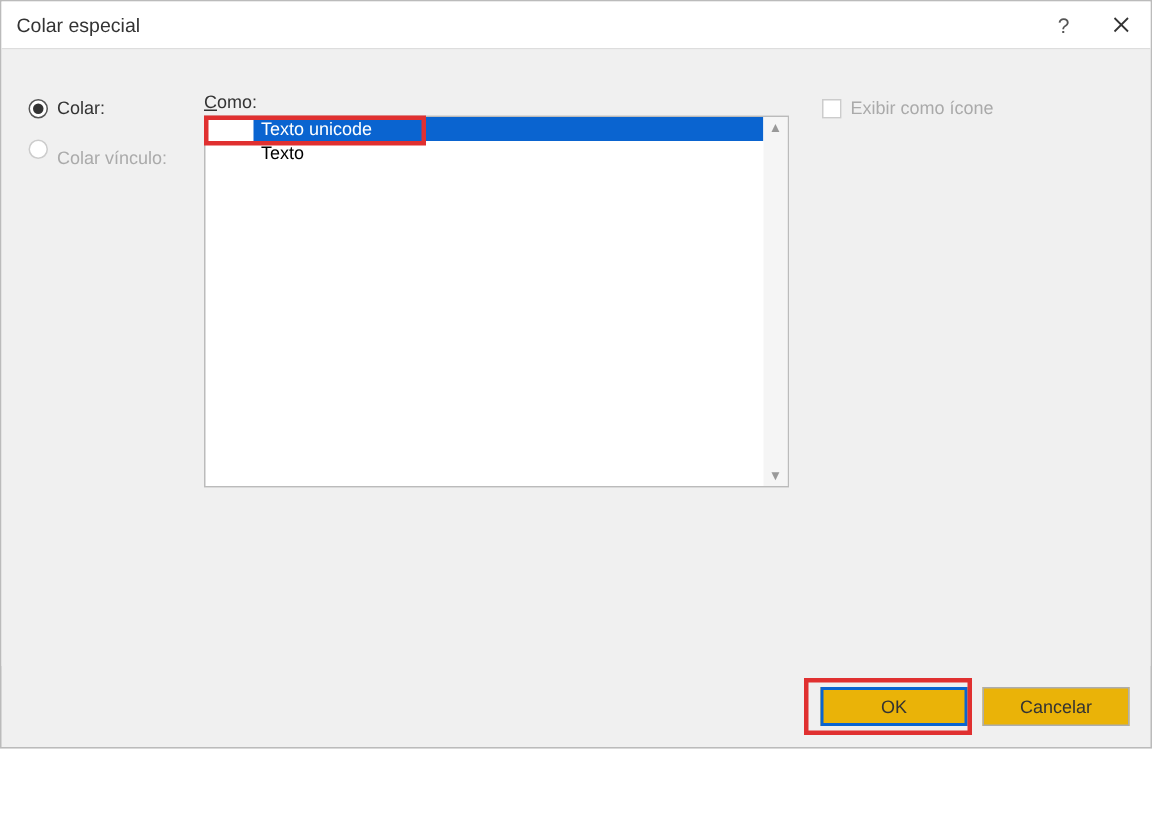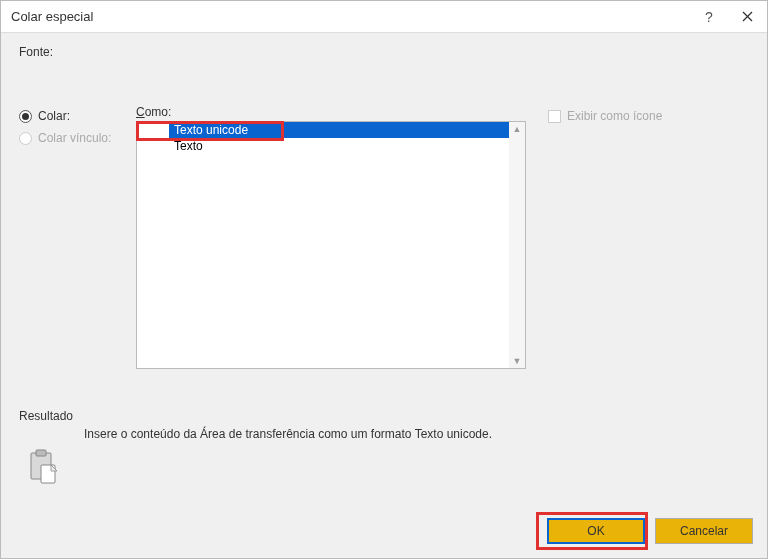--- a/index.html
+++ b/index.html
@@ -7,21 +7,21 @@
       font-family: "Segoe UI", Tahoma, sans-serif;
       font-size: 12px;
       background: #fff;
       color: #000;
       width: 768px;
       height: 559px;
       position: relative;
     }
     .window {
       width: 768px;
-      height: 559px;
+      height: 499px;
       border: 1px solid #bbb;
       background: #f0f0f0;
       display: flex;
       flex-direction: column;
     }
     .titlebar {
       height: 32px;
       background: #fff;
       display: flex;
       align-items: center;
@@ -85,21 +85,21 @@
       background: #fff;
     }
     .radio.disabled { border-color: #ccc; }
     .radio.checked::after {
       content: "";
       width: 7px; height: 7px;
       background: #333;
       border-radius: 50%;
     }
     .radio-label { color: #333; }
-    .radio-label.disabled { color: #aaa; }
+    .radio-label.disabled { color: #aaa; margin-top: 11px; }
     .list-col {
       display: flex;
       flex-direction: column;
     }
     .como-label {
       color: #333;
       margin-bottom: 2px;
       margin-top: 16px;
     }
     .underline { text-decoration: underline; }
@@ -225,21 +225,20 @@
       <span class="close-icon">
         <svg viewBox="0 0 11 11">
             <line x1="1" y1="1" x2="10" y2="10" stroke="#333" stroke-width="1.2"></line>
             <line x1="10" y1="1" x2="1" y2="10" stroke="#333" stroke-width="1.2"></line>
           </svg>
       </span>
     </div>
   </div>
 
   <div class="content">
-    <div class="fonte-label">Fonte:</div>
 
     <div class="middle-row">
       <div class="radio-col">
         <div class="radio-item">
           <span class="radio checked"></span>
           <span class="radio-label">Colar:</span>
         </div>
         <div class="radio-item">
           <span class="radio disabled"></span>
           <span class="radio-label disabled">Colar vínculo:</span>
@@ -262,34 +261,20 @@
       </div>
 
       <div class="right-col">
         <div class="checkbox-item">
           <span class="checkbox"></span>
           <span class="checkbox-label">Exibir como ícone</span>
         </div>
       </div>
     </div>
 
-    <div class="resultado-section">
-      <div class="resultado-label">Resultado</div>
-      <div class="resultado-text">Insere o conteúdo da Área de transferência como um formato Texto unicode.</div>
-      <div class="resultado-row">
-        <span class="clipboard-icon">
-          <svg viewBox="0 0 30 36">
-            <rect x="2" y="4" width="20" height="26" rx="1" fill="#d9d9d9" stroke="#888" stroke-width="1"></rect>
-            <rect x="7" y="1" width="10" height="6" rx="1" fill="#bbb" stroke="#888" stroke-width="1"></rect>
-            <rect x="12" y="16" width="14" height="18" rx="1" fill="#fff" stroke="#888" stroke-width="1"></rect>
-            <path d="M22 16 L22 22 L28 22 Z" fill="#eee" stroke="#888" stroke-width="0.8"></path>
-          </svg>
-        </span>
-      </div>
-    </div>
   </div>
 
   <div class="button-bar">
     <div class="hl-ok"></div>
     <div class="btn primary">OK</div>
     <div class="btn">Cancelar</div>
   </div>
 </div>
 
 </body></html>

